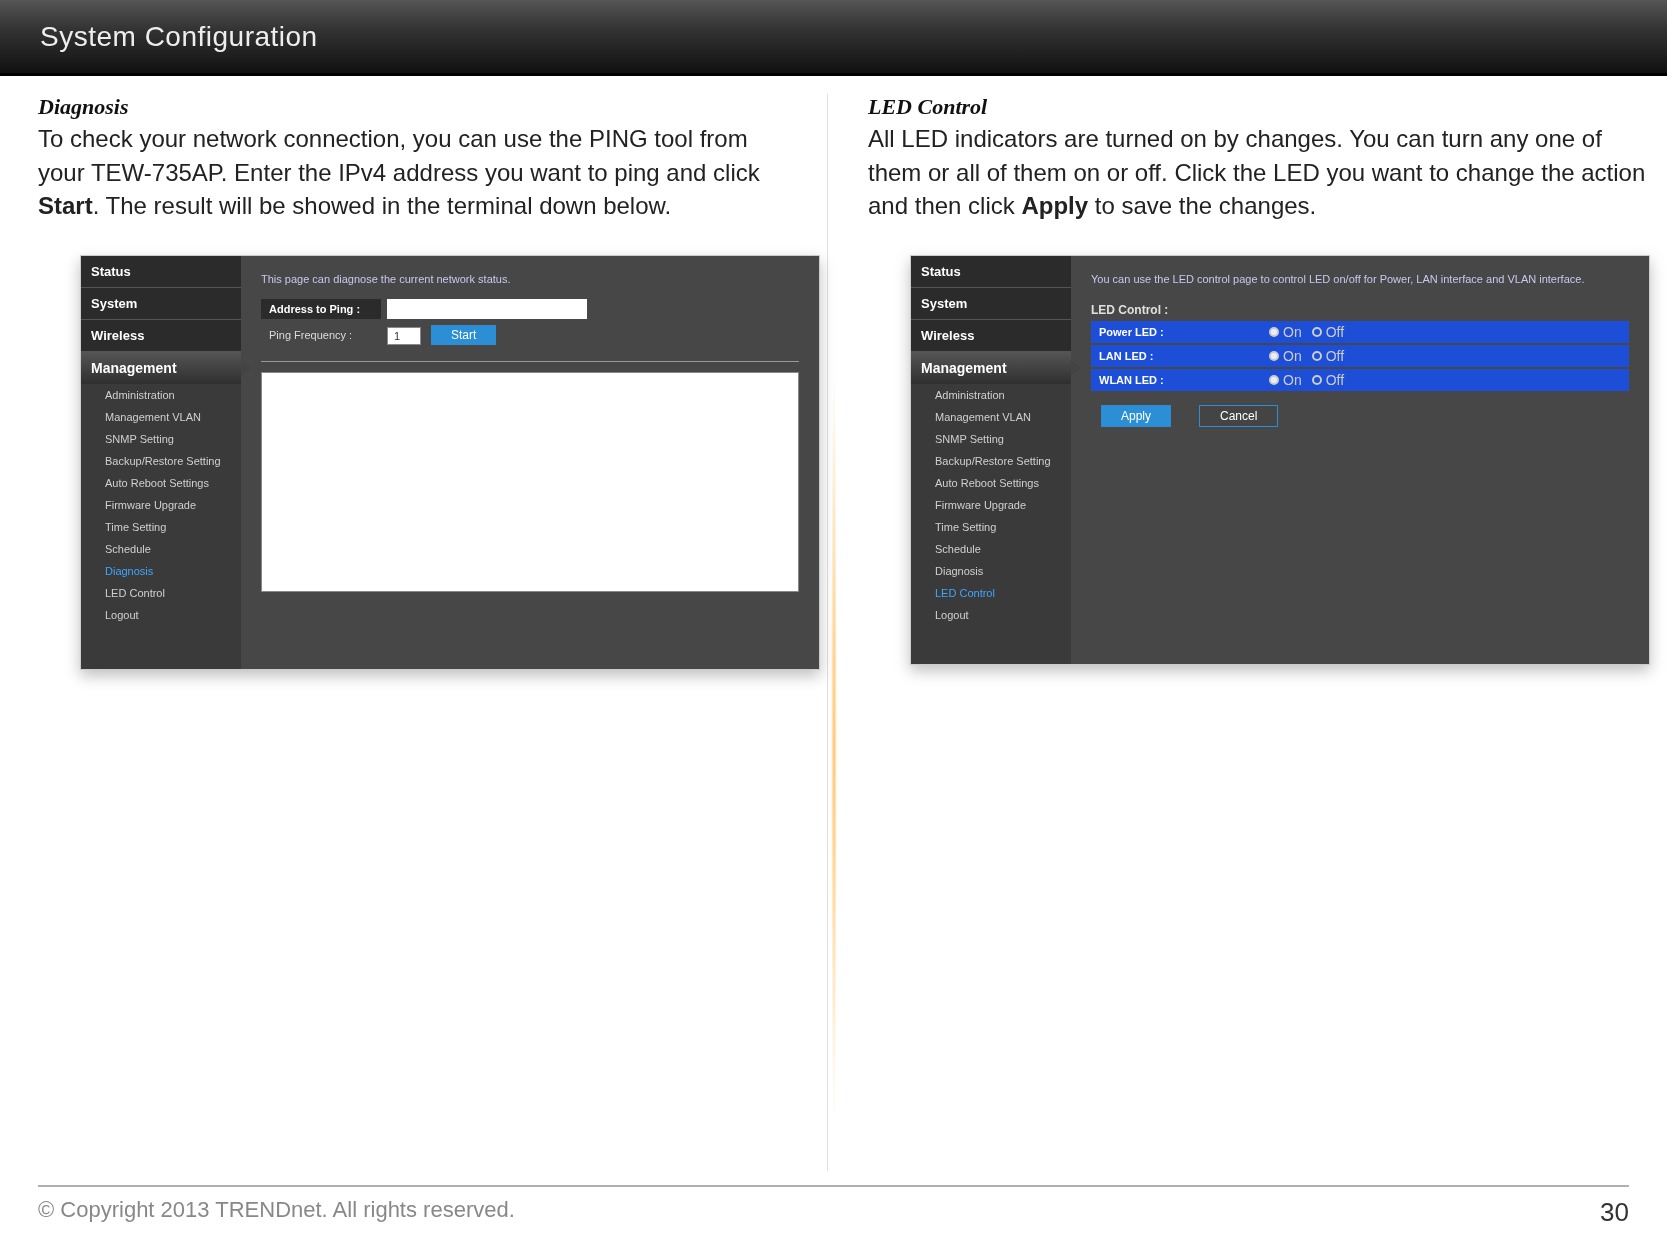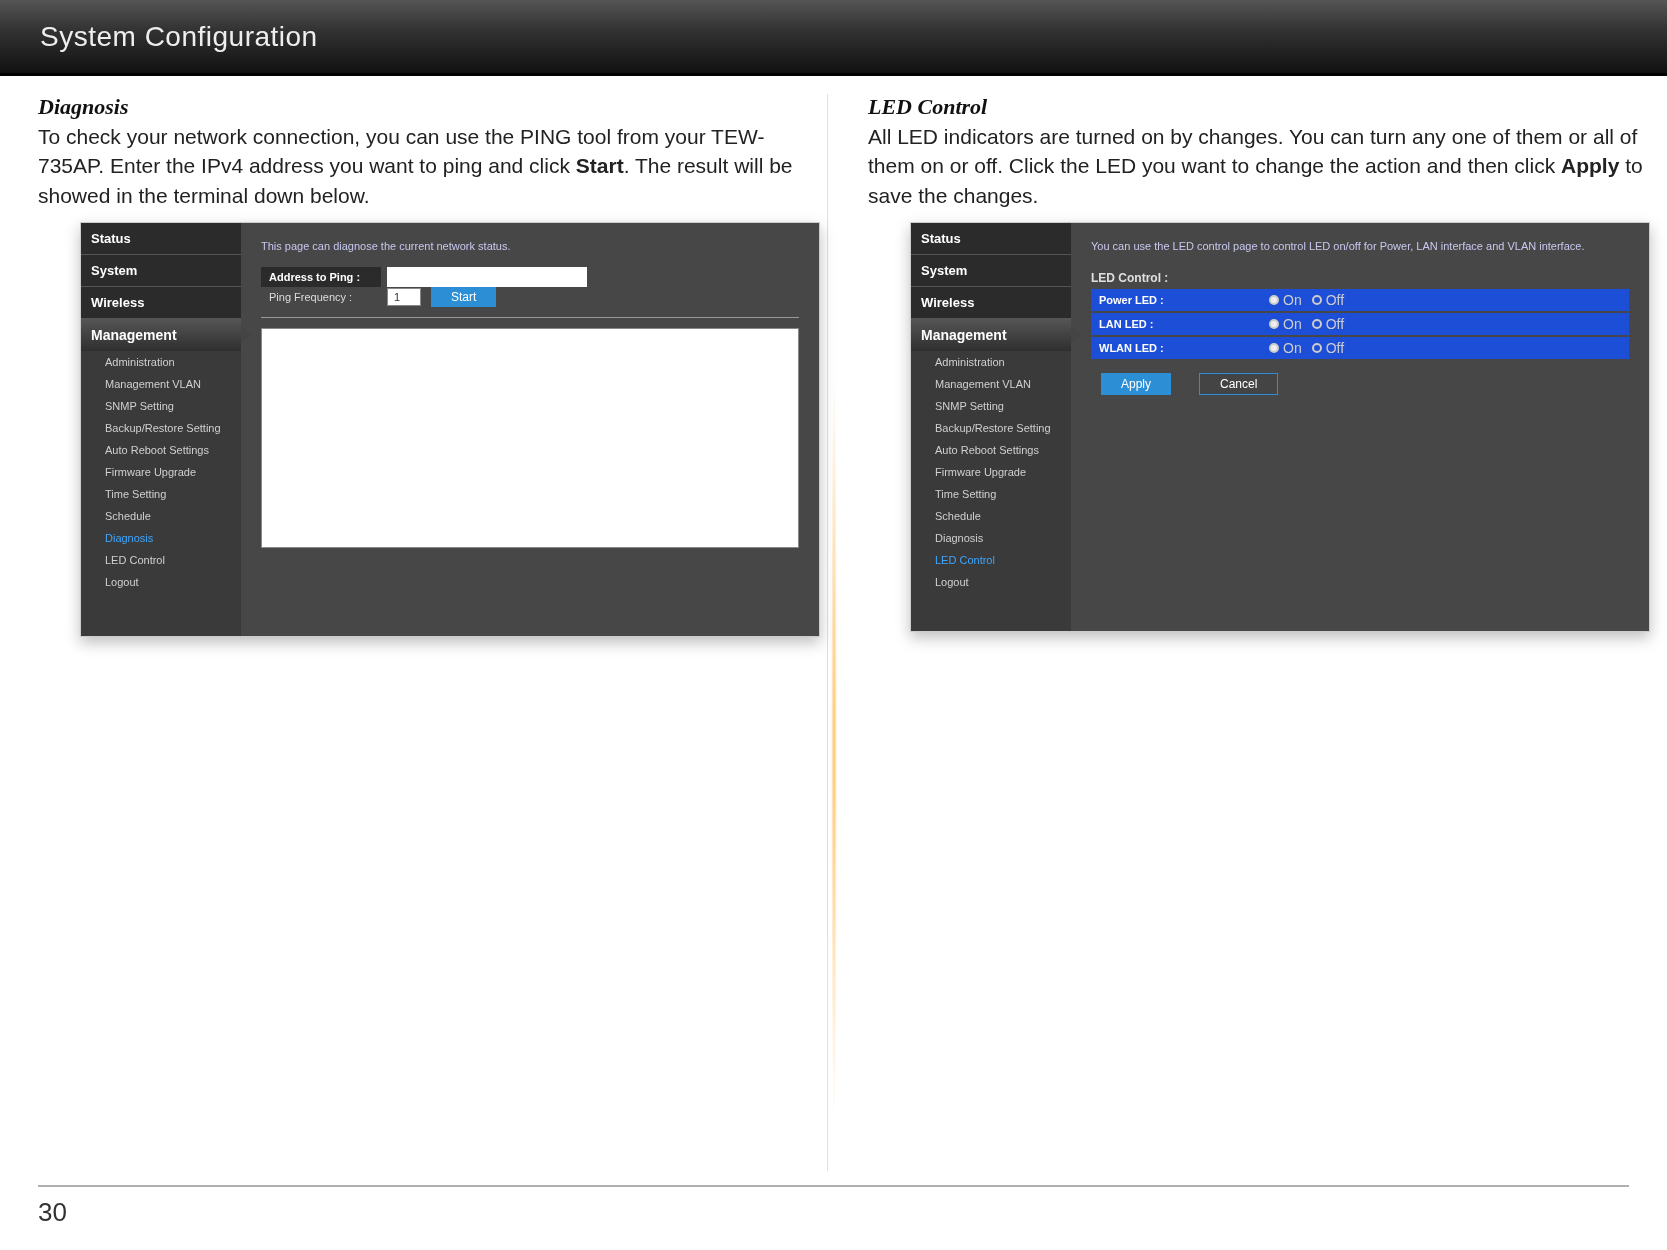--- a/index.html
+++ b/index.html
@@ -41,24 +41,24 @@
   }
   .section-title {
     font-style: italic;
     font-weight: 700;
     font-size: 22px;
     color: #111;
     margin-bottom: 2px;
     font-family: Georgia, serif;
   }
   .section-desc {
-    font-size: 21px;
+    font-size: 24px;
     color: #222;
     line-height: 1.4;
-    margin-bottom: 12px;
+    margin-bottom: 32px;
   }
   .section-desc b { font-weight: 700; }
   .screenshot-box {
     border: 1px solid #ccc;
     box-shadow: 0 6px 14px rgba(0,0,0,0.25);
     background: #474747;
     margin-left: 42px;
     width: 740px;
     display: flex;
     font-size: 11px;
@@ -111,21 +111,22 @@
     flex-direction: column;
   }
   .sb-desc-text {
     color: #c8c8f0;
     font-size: 11px;
     margin-bottom: 12px;
     line-height: 1.4;
   }
   .form-row {
     display: flex;
-    align-items: center;
+    align-items: flex-end;
+    margin-bottom: 6px;
   }
   .form-label {
     background: #2b2b2b;
     color: #fff;
     font-weight: 700;
     padding: 4px 8px;
     width: 120px;
     font-size: 11px;
   }
   .form-label.plain {
@@ -325,14 +326,15 @@
         </div>
       </div>
     </div>
   </div>
 
 </div>
 
 <div class="gold-glow"></div>
 
 <div class="footer">
+  <span>© Copyright 2013 TRENDnet. All rights reserved.</span>
   <span class="page-num">30</span>
 </div>
 
 </body></html>

